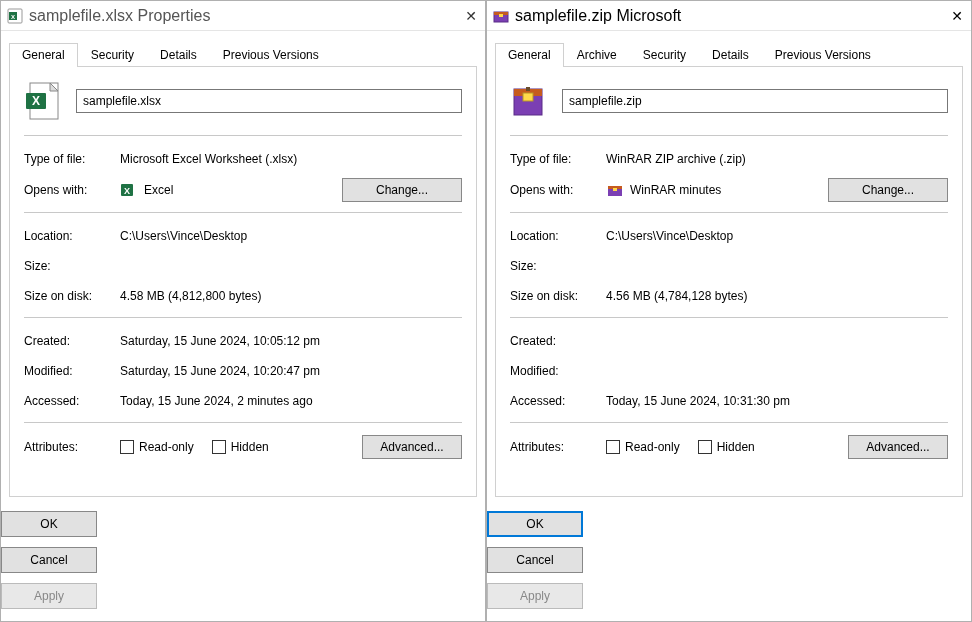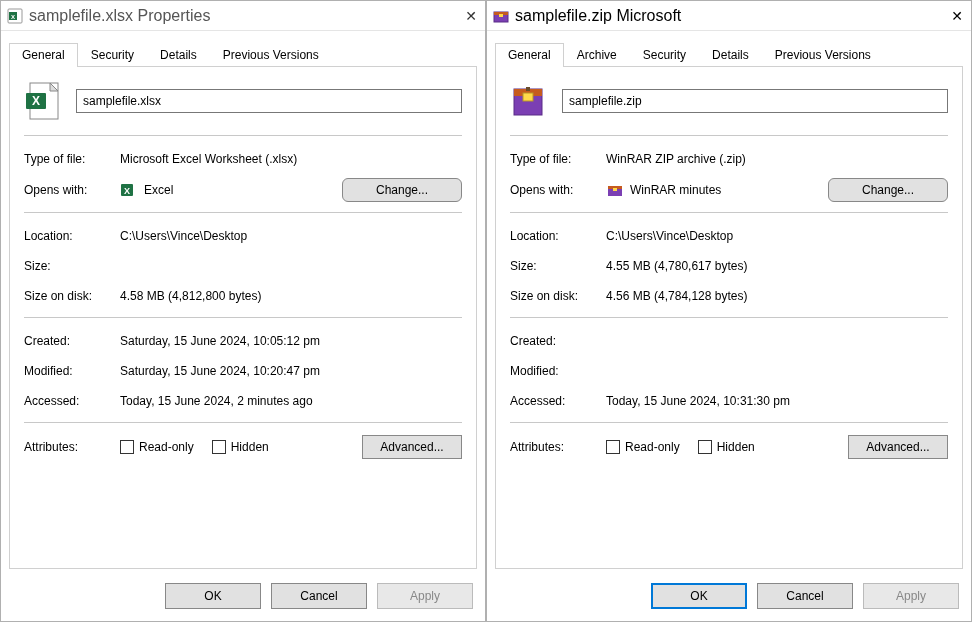--- a/index.html
+++ b/index.html
@@ -95,39 +95,40 @@
   background: #e1e1e1;
   font-family: inherit;
   font-size: 12px;
   cursor: default;
   text-align:center;
 }
 .btn.primary { border: 2px solid #0078d7; background: #e1e1e1; }
 .btn.disabled { color: #888; border-color:#bbb; background:#e8e8e8;}
 .opens-icon { width: 18px; height: 18px; margin-right: 6px; flex-shrink:0; }
 .change-col { width: 130px; display:flex; justify-content:flex-end;}
-.change-col .btn { width: 120px; border-radius: 6px; }
+.change-col .btn { width: 120px; }
 .checkbox {
   display: inline-flex;
   align-items: center;
   margin-right: 18px;
 }
 .checkbox .box {
   width: 14px; height: 14px;
   border: 1px solid #333;
   margin-right: 5px;
   background:#fff;
 }
 .adv-col { flex:1; display:flex; justify-content:flex-end;}
 .adv-col .btn { width: 100px;}
 .button-row {
   padding: 10px 12px 12px 0;
   display: flex;
   justify-content: flex-end;
   gap: 10px;
+  flex-direction: column;
 }
 .button-row .btn { width: 96px; height: 26px; }
 svg { display:block; }
 </style>
 </head>
 <body>
 
 <div class="dialog">
   <div class="titlebar">
     <span class="titlebar-icon">
@@ -277,21 +278,20 @@
             <button class="btn">Change...</button>
           </span>
       </div>
       <hr class="sep">
       <div class="row">
         <span class="lbl">Location:</span>
         <span class="val">C:\Users\Vince\Desktop</span>
       </div>
       <div class="row">
         <span class="lbl">Size:</span>
-        <span class="val">4.55 MB (4,780,617 bytes)</span>
       </div>
       <div class="row">
         <span class="lbl">Size on disk:</span>
         <span class="val">4.56 MB (4,784,128 bytes)</span>
       </div>
       <hr class="sep">
       <div class="row">
         <span class="lbl">Created:</span>
       </div>
       <div class="row">

